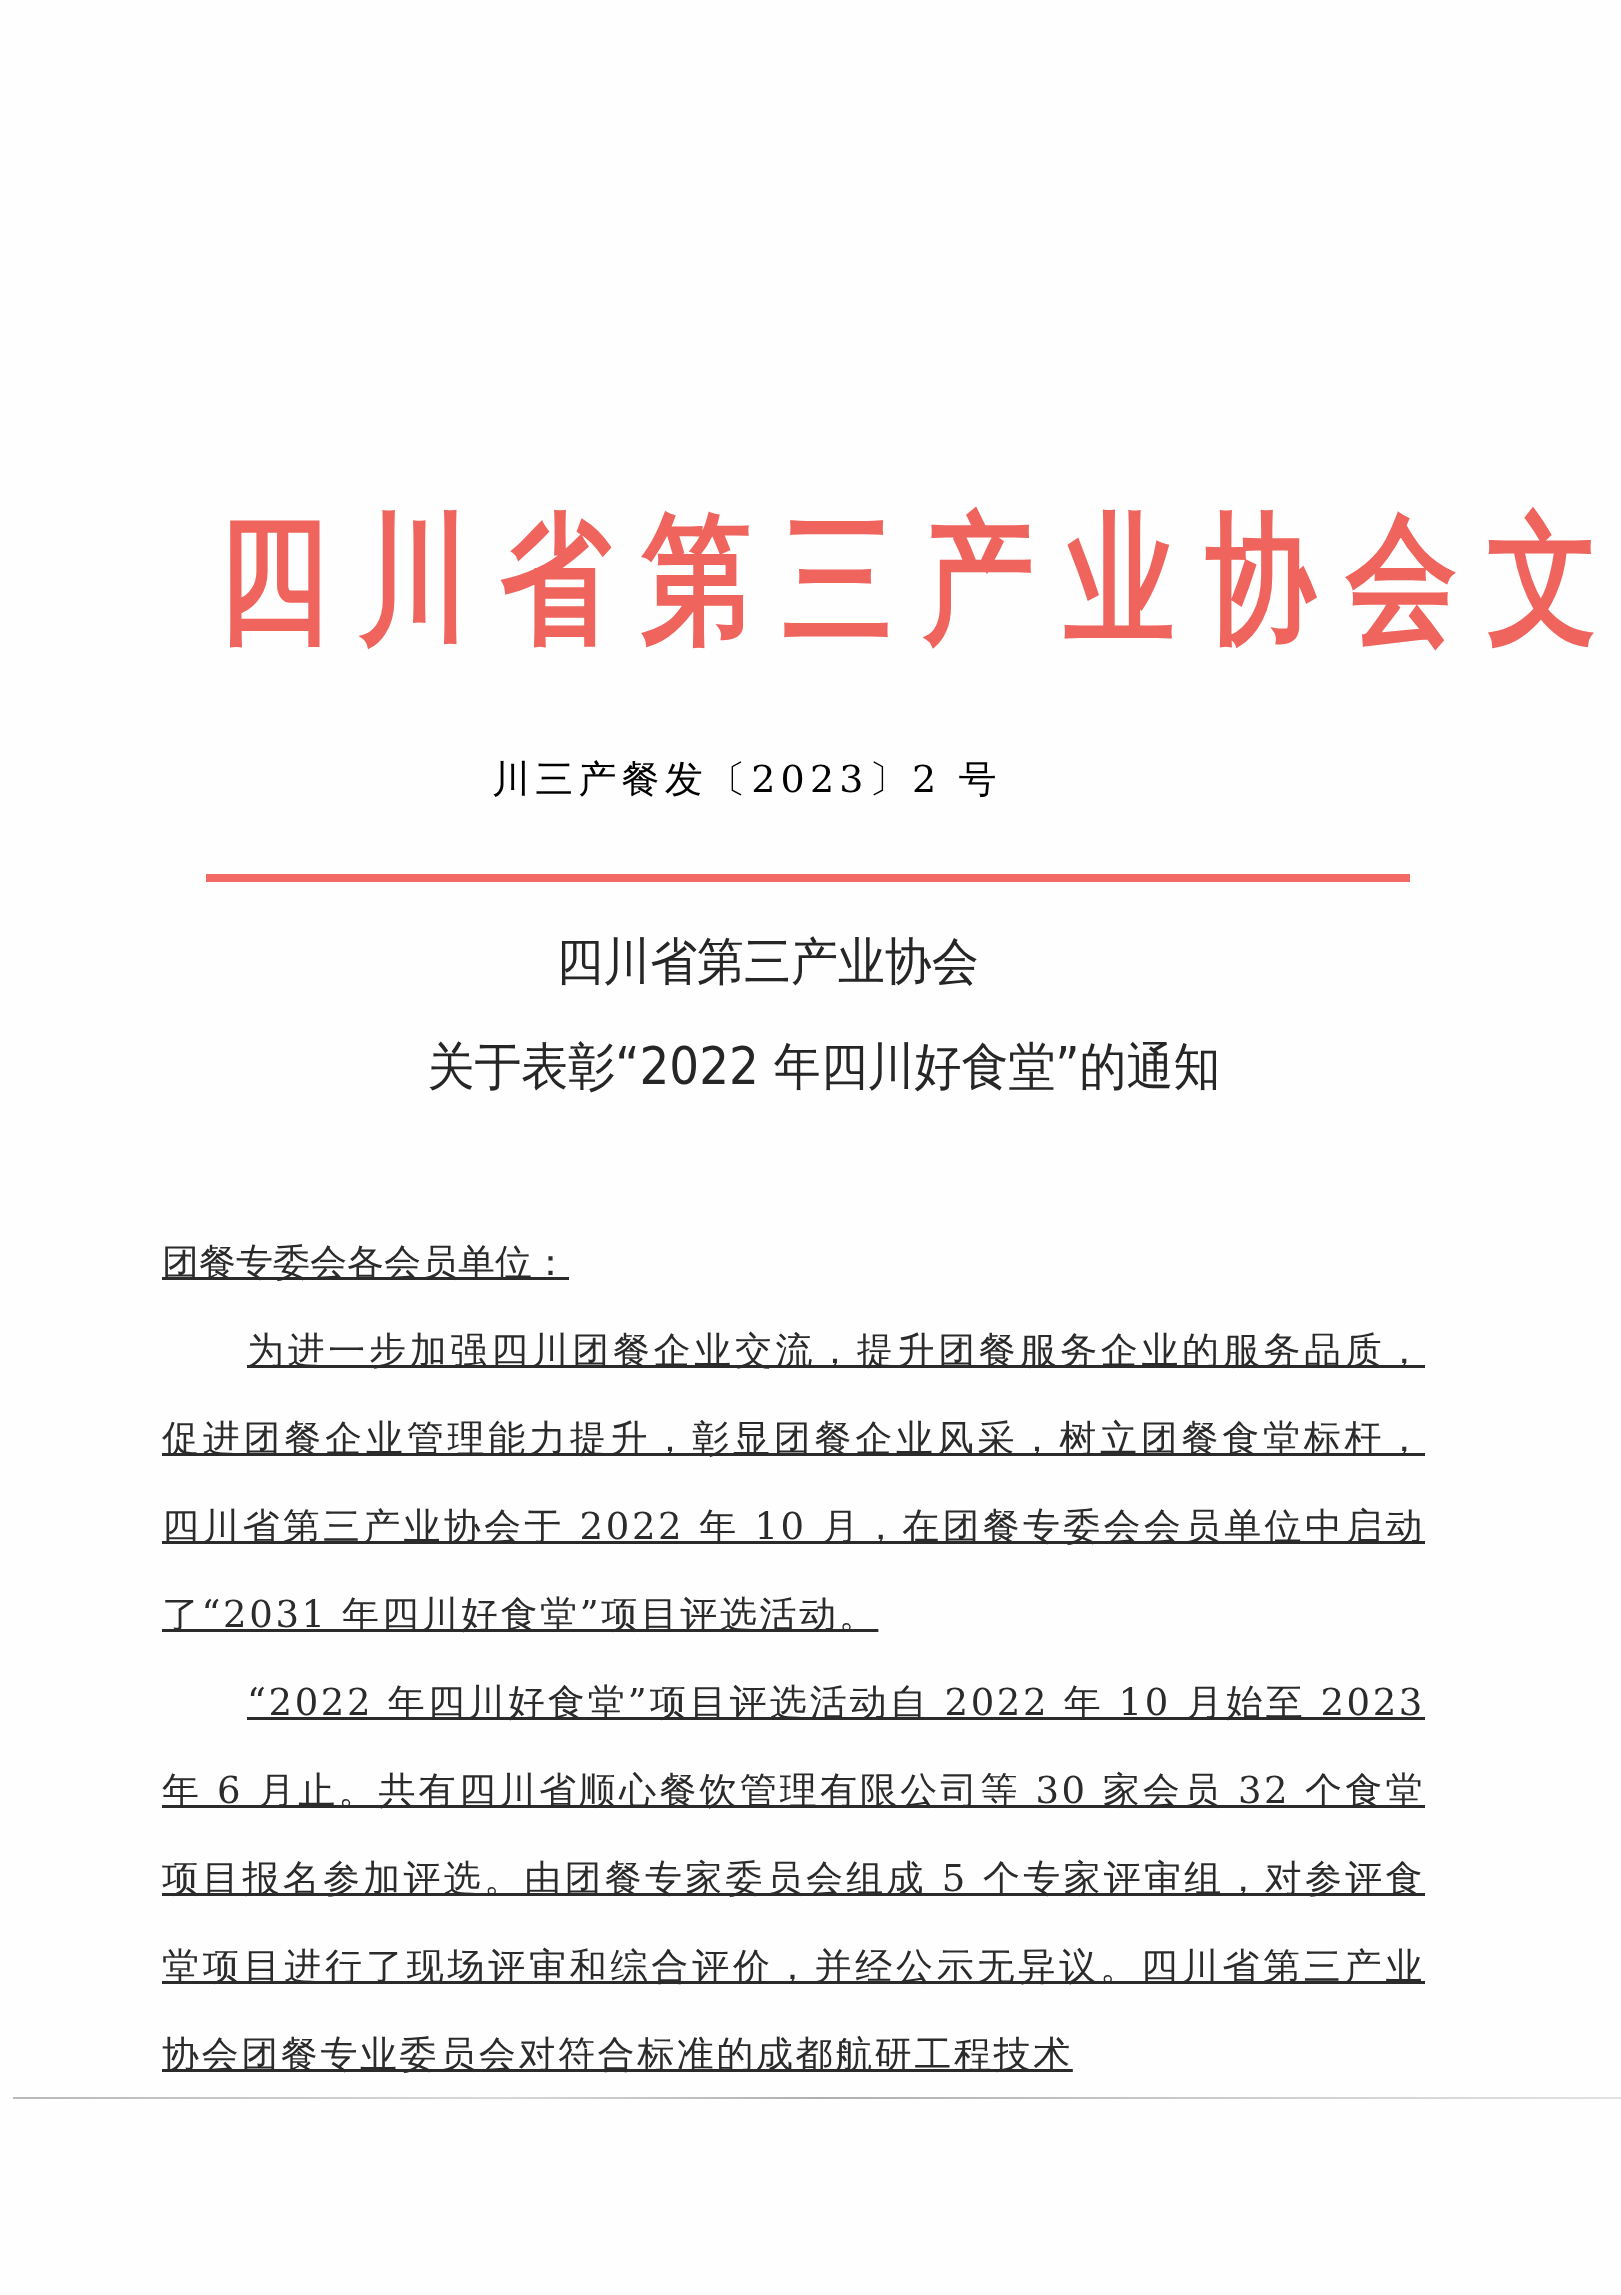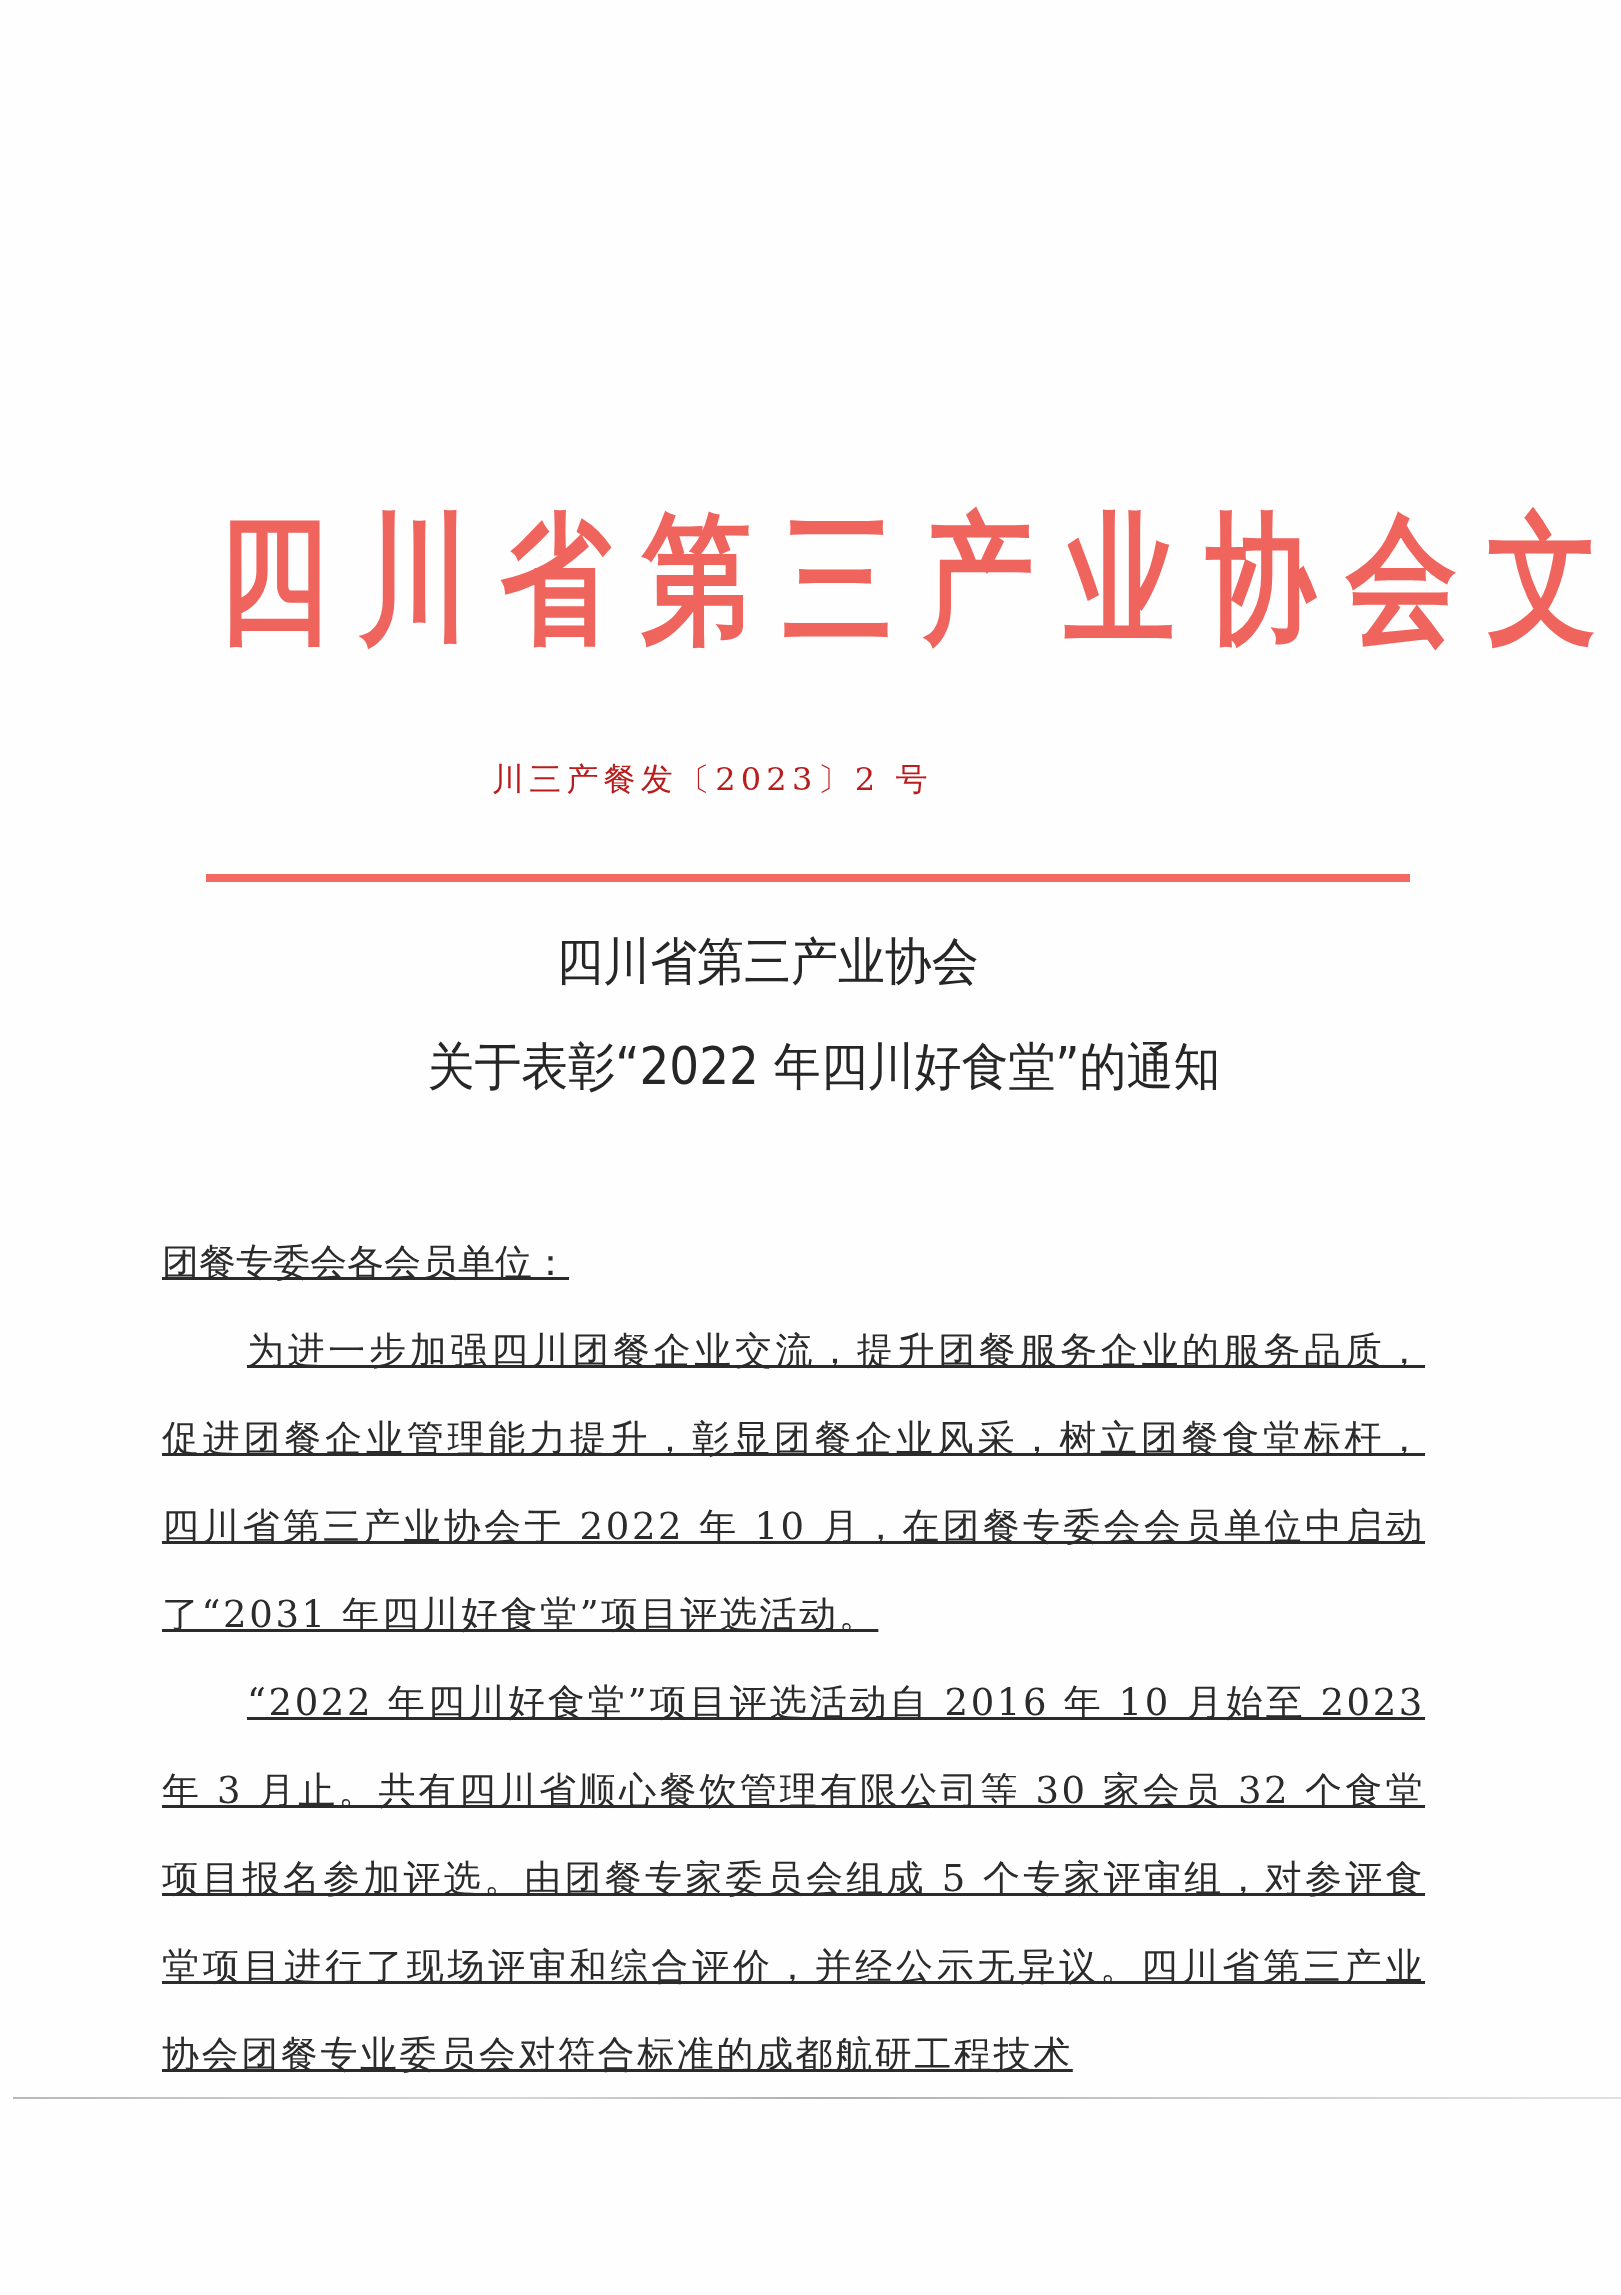--- a/index.html
+++ b/index.html
@@ -6,22 +6,22 @@
   body { width: 1622px; height: 2295px; position: relative; overflow: hidden;
          font-family: "DejaVu Serif", "Liberation Serif", serif; color: #2a2a2a; }
   .page { position: absolute; inset: 0; background: #fefefe; }
 
   .masthead { position: absolute; left: 203px; top: 497px; width: 1204px; height: 164px;
               display: flex; justify-content: space-between; align-items: center;
               color: #f0645e; font-family: "DejaVu Sans", "Liberation Sans", sans-serif;
               font-weight: bold; font-size: 141px; line-height: 164px; }
   .masthead span { display: inline-block; transform: scaleX(0.78); transform-origin: center; }
 
-  .doc-number { position: absolute; left: 492px; top: 753px; font-size: 32px; line-height: 52px;
-                color: #b91c1c; letter-spacing: 5.2px; white-space: nowrap; }
+  .doc-number { position: absolute; left: 492px; top: 753px; font-size: 38px; line-height: 52px;
+                color: #000000; letter-spacing: 5.2px; white-space: nowrap; }
 
   .red-rule { position: absolute; left: 206px; top: 874px; width: 1204px; height: 7.9px;
               background: #f36a64; }
 
   .title { position: absolute; left: 0; width: 1622px; text-align: center;
            font-family: "DejaVu Sans", "Liberation Sans", sans-serif;
            font-size: 51px; line-height: 65px; color: #262626; }
   .title-1 { top: 929px; padding-right: 88px; box-sizing: border-box; }
   .title-2 { top: 1034px; padding-left: 26px; box-sizing: border-box; }
   .title span { display: inline-block; transform: scaleX(0.92); }
@@ -62,18 +62,18 @@
   <div class="title title-1">
     <span>四川省第三产业协会</span>
   </div>
   <div class="title title-2">
     <span>关于表彰“2022 年四川好食堂”的通知</span>
   </div>
 
   <div class="body">
     <p class="salutation">团餐专委会各会员单位：</p>
     <p class="para">为进一步加强四川团餐企业交流，提升团餐服务企业的服务品质，促进团餐企业管理能力提升，彰显团餐企业风采，树立团餐食堂标杆，四川省第三产业协会于 2022 年 10 月，在团餐专委会会员单位中启动了“2031 年四川好食堂”项目评选活动。</p>
-    <p class="para">“2022 年四川好食堂”项目评选活动自 2016 年 10 月始至 2023 年 3 月止。共有四川省顺心餐饮管理有限公司等 30 家会员 32 个食堂项目报名参加评选。由团餐专家委员会组成 5 个专家评审组，对参评食堂项目进行了现场评审和综合评价，并经公示无异议。四川省第三产业协会团餐专业委员会对符合标准的成都航研工程技术</p>
+    <p class="para">“2022 年四川好食堂”项目评选活动自 2022 年 10 月始至 2023 年 6 月止。共有四川省顺心餐饮管理有限公司等 30 家会员 32 个食堂项目报名参加评选。由团餐专家委员会组成 5 个专家评审组，对参评食堂项目进行了现场评审和综合评价，并经公示无异议。四川省第三产业协会团餐专业委员会对符合标准的成都航研工程技术</p>
   </div>
 
   <div class="scan-line"></div>
 </div>
 
 
 </body></html>

